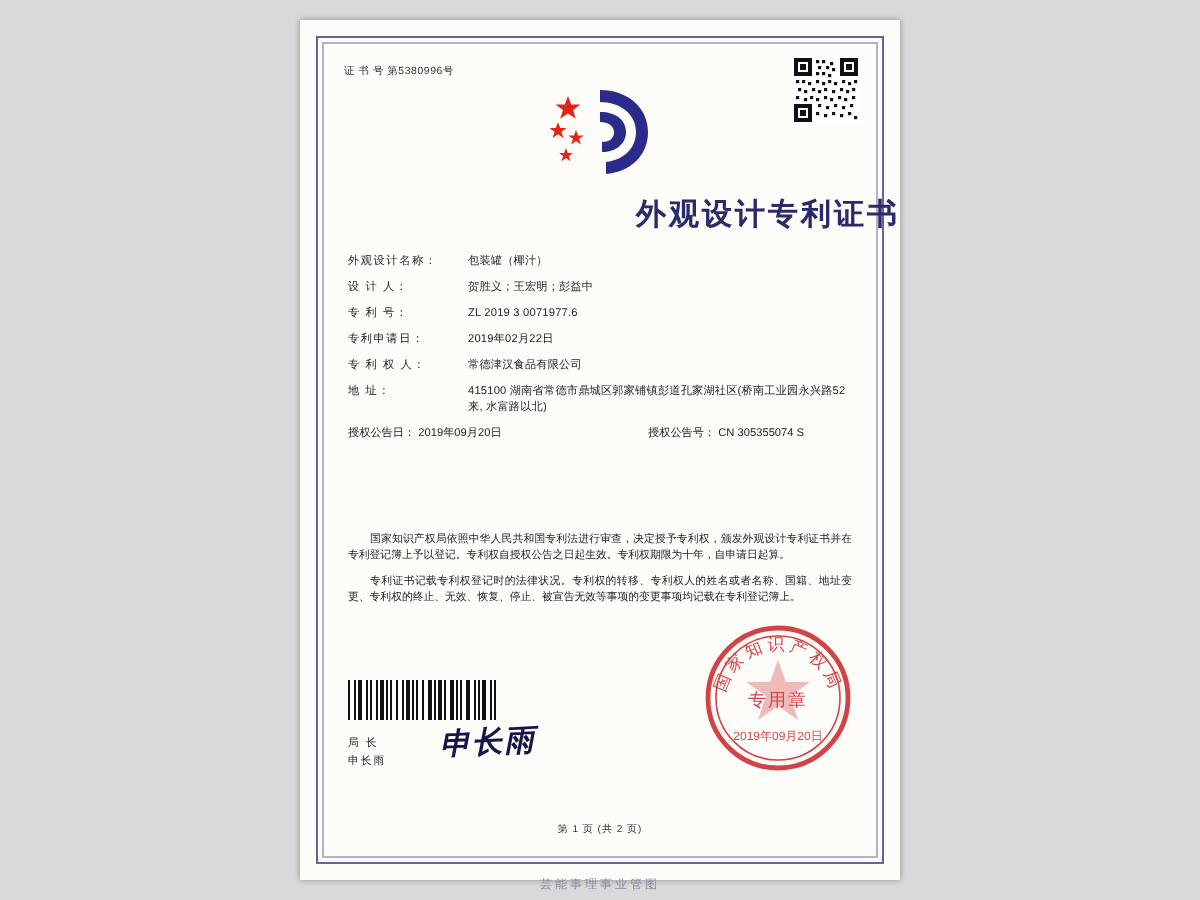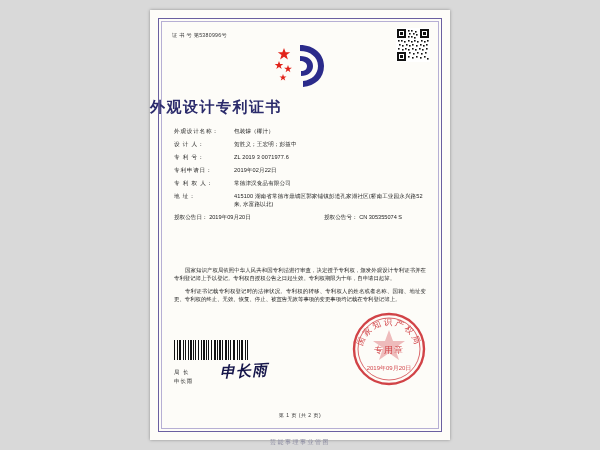--- a/index.html
+++ b/index.html
@@ -72,21 +72,21 @@
     top: 30px;
     height: 52px;
   }
   #emblem svg { display:block; margin: 0 auto; }
 
   
   #doc-title {
     position: absolute;
     left: 0; right: 0;
     top: 88px;
-    text-align: left;
+    text-align: right;
     font-size: 15px;
     font-weight: bold;
     color: #2b2b6b;
     letter-spacing: 1.5px;
   }
 
   
   #fields {
     position: absolute;
     left: 24px;

